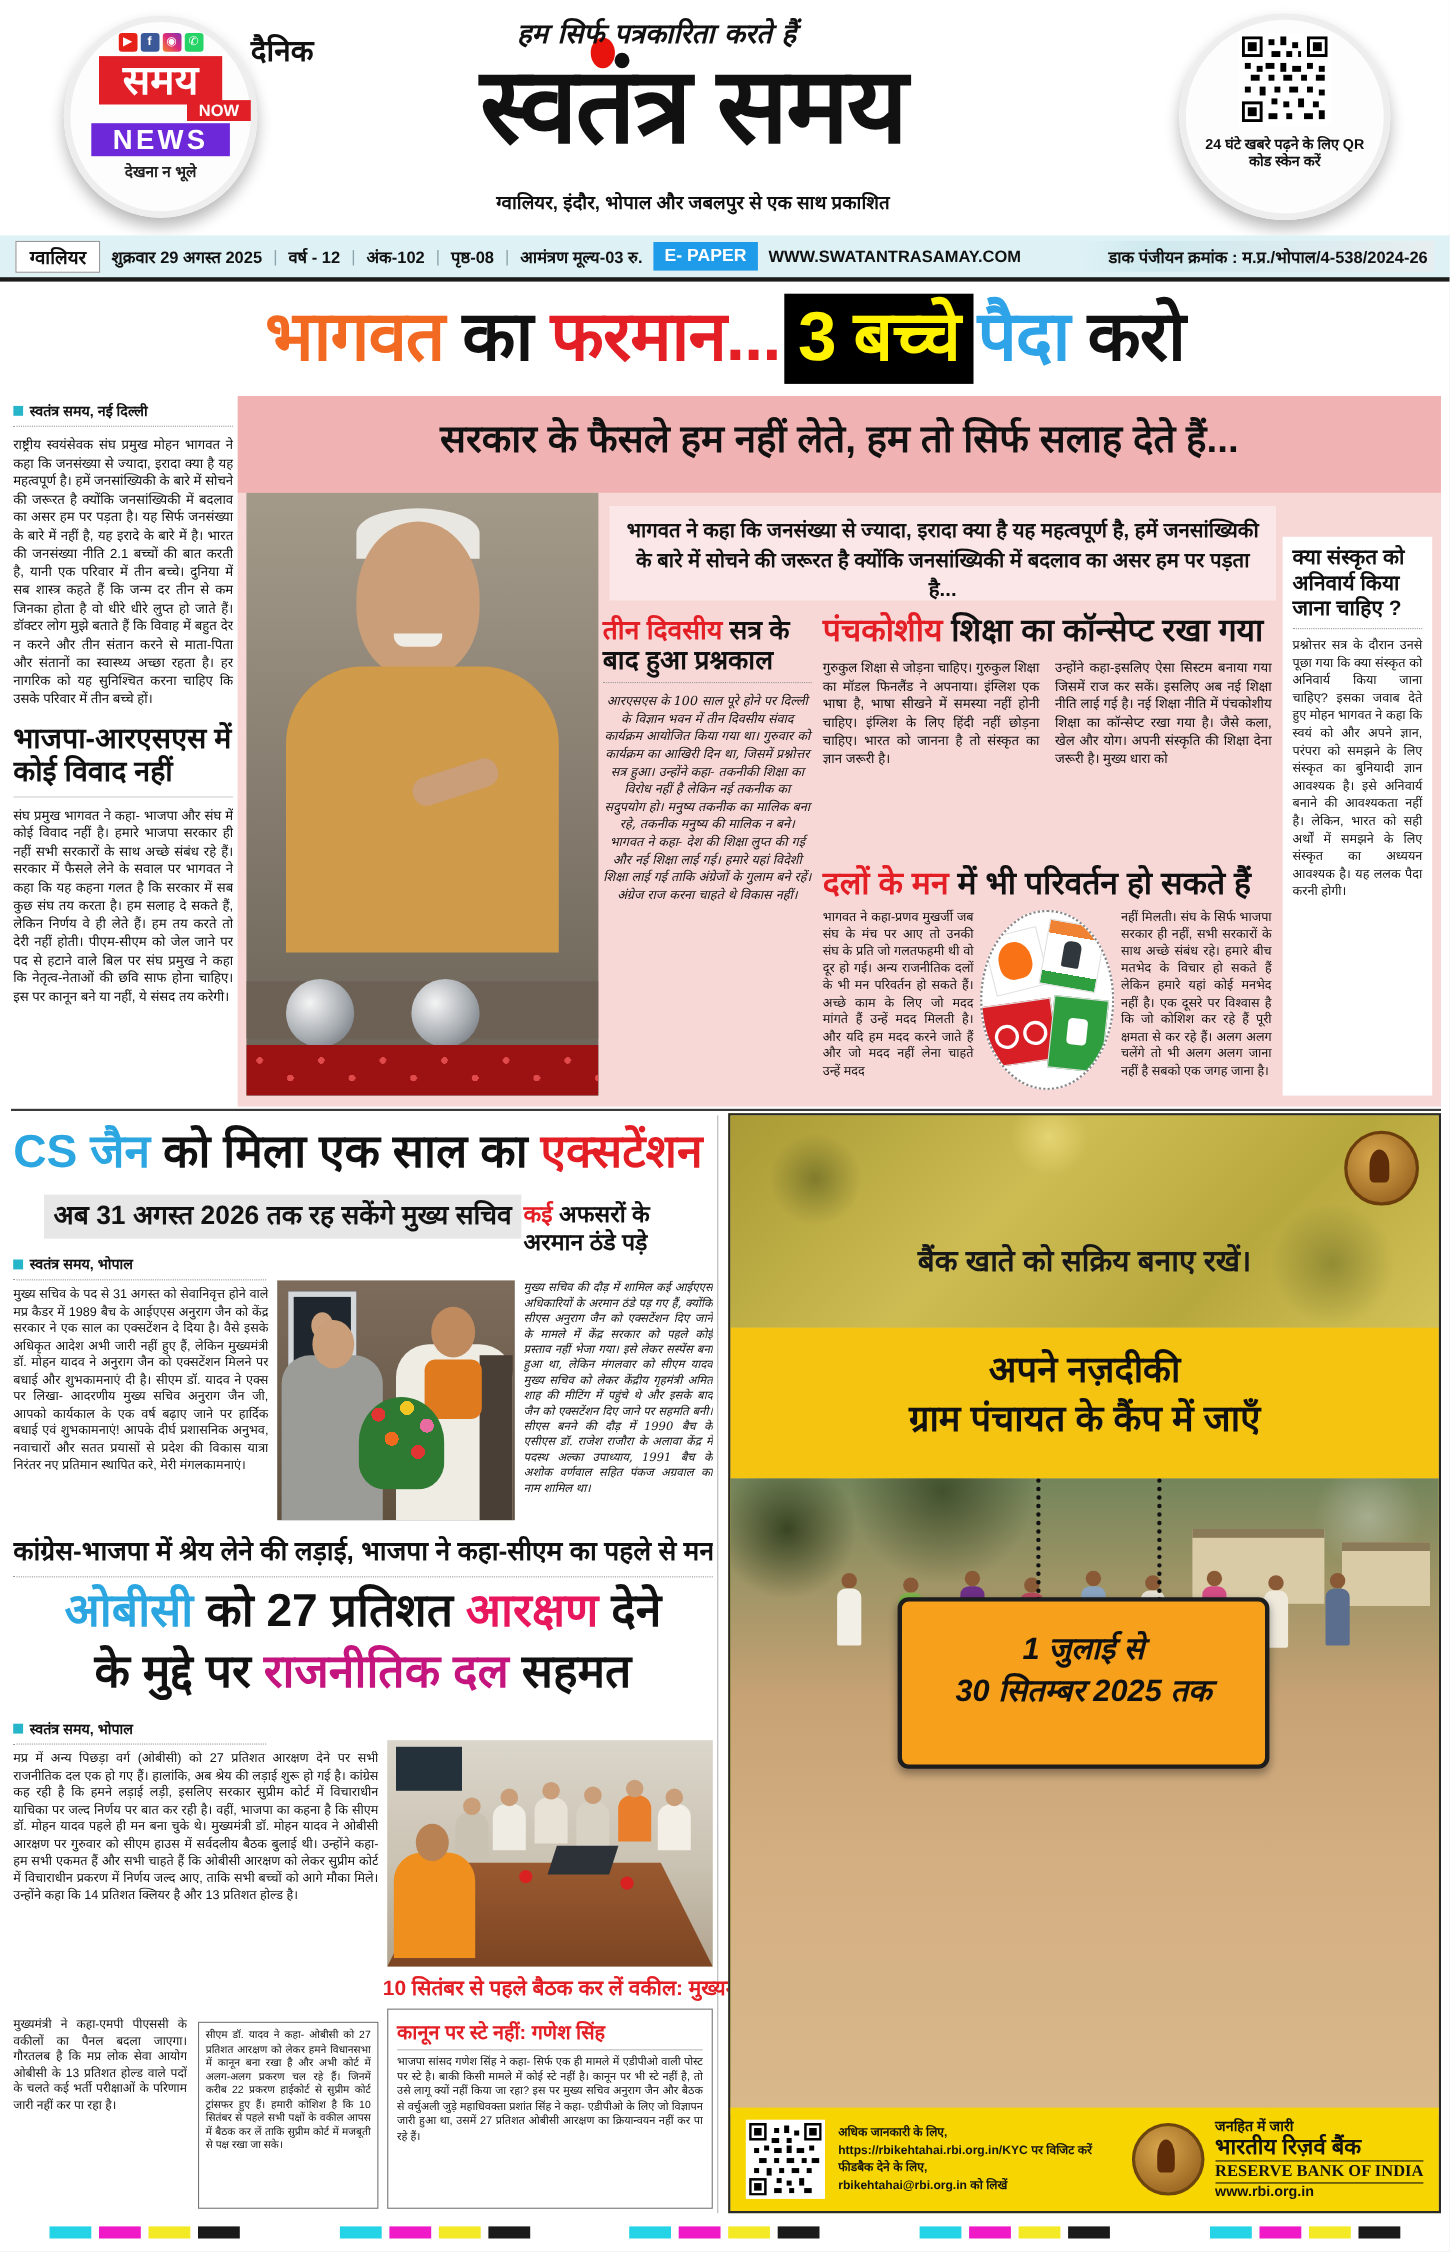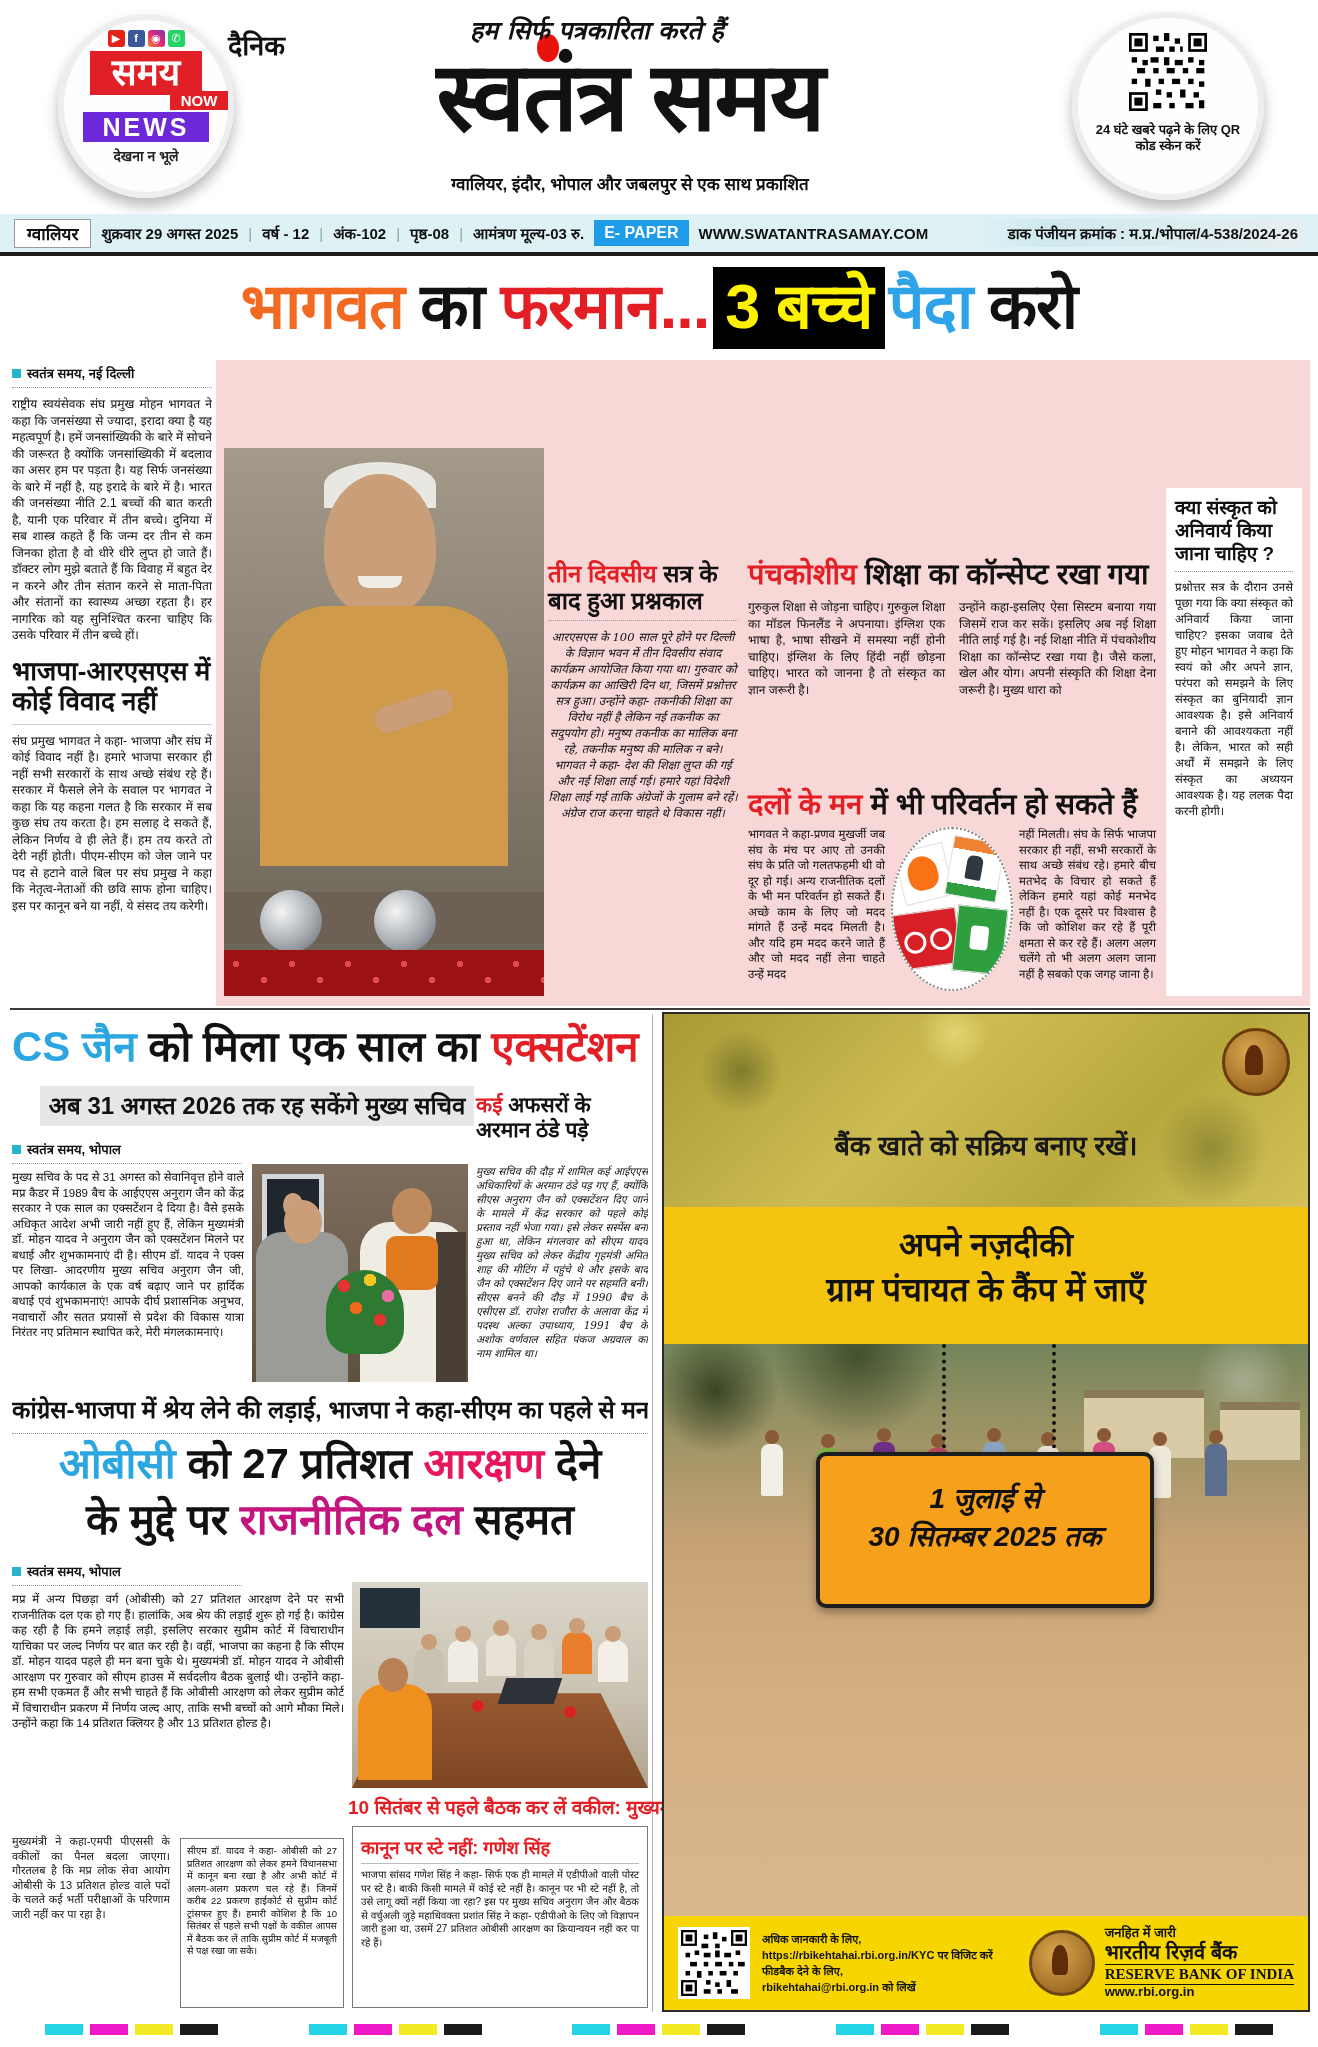--- a/index.html
+++ b/index.html
@@ -315,20 +315,22 @@
   </div>
 
   <div class="leftcol">
     <div class="byline"><span class="sq"></span><span>स्वतंत्र समय, नई दिल्ली</span></div>
     <div class="body just">राष्ट्रीय स्वयंसेवक संघ प्रमुख मोहन भागवत ने कहा कि जनसंख्या से ज्यादा, इरादा क्या है यह महत्वपूर्ण है। हमें जनसांख्यिकी के बारे में सोचने की जरूरत है क्योंकि जनसांख्यिकी में बदलाव का असर हम पर पड़ता है। यह सिर्फ जनसंख्या के बारे में नहीं है, यह इरादे के बारे में है। भारत की जनसंख्या नीति 2.1 बच्चों की बात करती है, यानी एक परिवार में तीन बच्चे। दुनिया में सब शास्त्र कहते हैं कि जन्म दर तीन से कम जिनका होता है वो धीरे धीरे लुप्त हो जाते हैं। डॉक्टर लोग मुझे बताते हैं कि विवाह में बहुत देर न करने और तीन संतान करने से माता-पिता और संतानों का स्वास्थ्य अच्छा रहता है। हर नागरिक को यह सुनिश्चित करना चाहिए कि उसके परिवार में तीन बच्चे हों।</div>
     <div class="sub">भाजपा-आरएसएस में कोई विवाद नहीं</div>
     <div class="body just">संघ प्रमुख भागवत ने कहा- भाजपा और संघ में कोई विवाद नहीं है। हमारे भाजपा सरकार ही नहीं सभी सरकारों के साथ अच्छे संबंध रहे हैं। सरकार में फैसले लेने के सवाल पर भागवत ने कहा कि यह कहना गलत है कि सरकार में सब कुछ संघ तय करता है। हम सलाह दे सकते हैं, लेकिन निर्णय वे ही लेते हैं। हम तय करते तो देरी नहीं होती। पीएम-सीएम को जेल जाने पर पद से हटाने वाले बिल पर संघ प्रमुख ने कहा कि नेतृत्व-नेताओं की छवि साफ होना चाहिए। इस पर कानून बने या नहीं, ये संसद तय करेगी।</div>
   </div>
 
   <div class="panel">
+    <div class="strap">सरकार के फैसले हम नहीं लेते, हम तो सिर्फ सलाह देते हैं...</div>
+    <div class="highlight">भागवत ने कहा कि जनसंख्या से ज्यादा, इरादा क्या है यह महत्वपूर्ण है, हमें जनसांख्यिकी के बारे में सोचने की जरूरत है क्योंकि जनसांख्यिकी में बदलाव का असर हम पर पड़ता है...</div>
 
     <div class="photo-bhagwat">
       <div class="bh-hair"></div>
       <div class="bh-head"></div>
       <div class="bh-mst"></div>
       <div class="bh-body"></div>
       <div class="bh-arm"></div>
       <div class="bh-table"></div>
       <div class="bh-roller" style="left:36px;"></div>
       <div class="bh-roller" style="left:150px;"></div>

